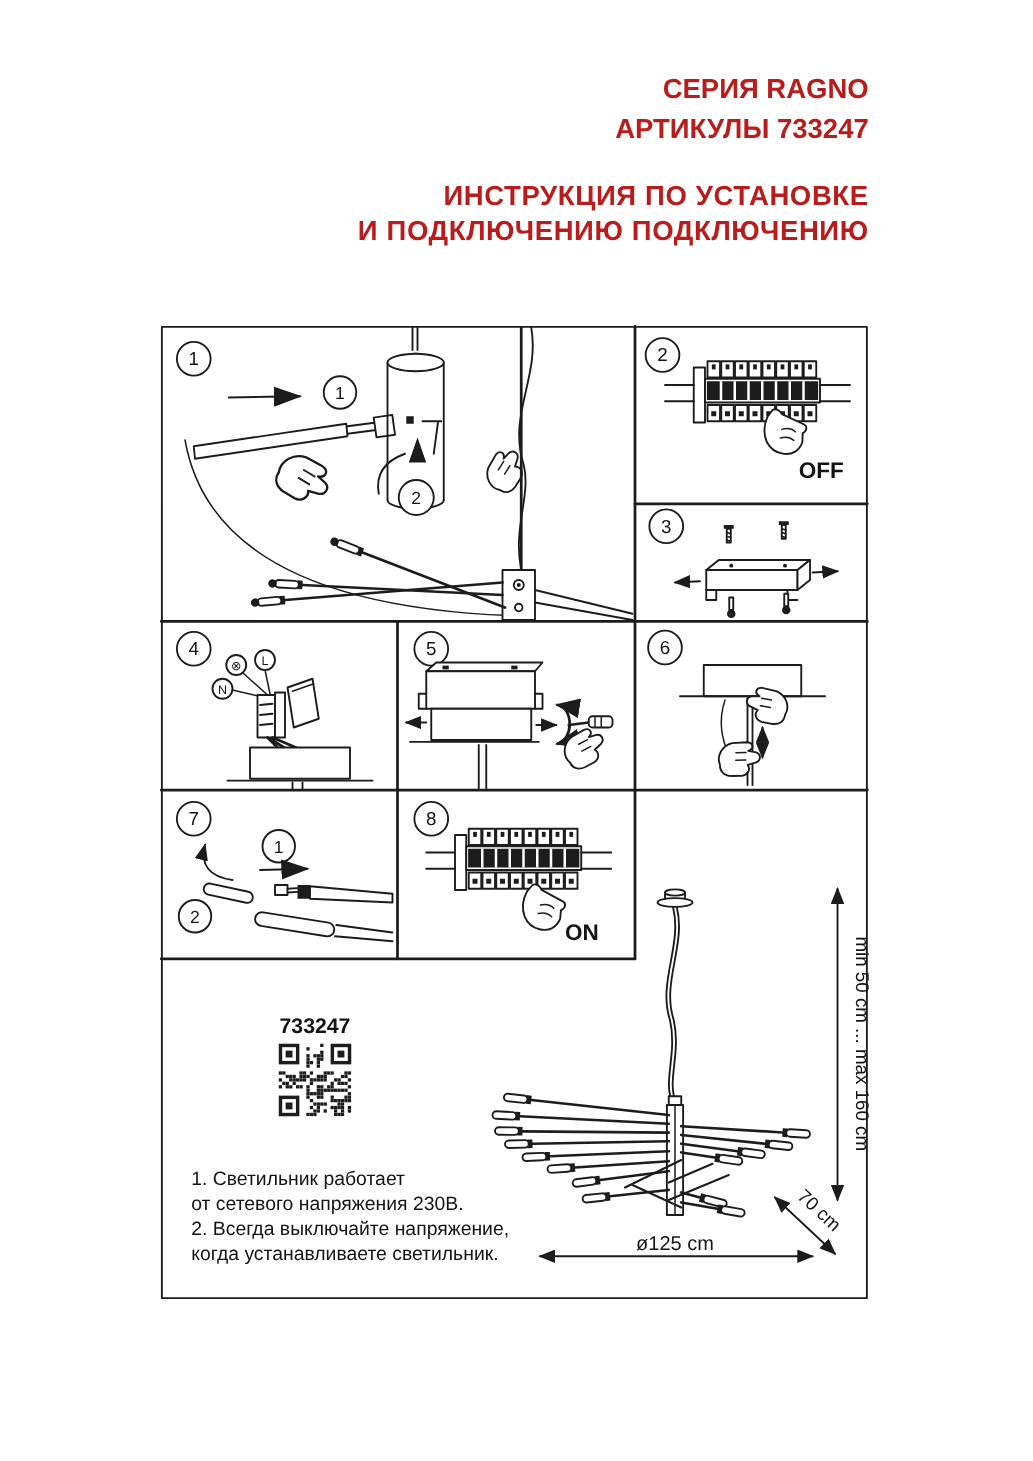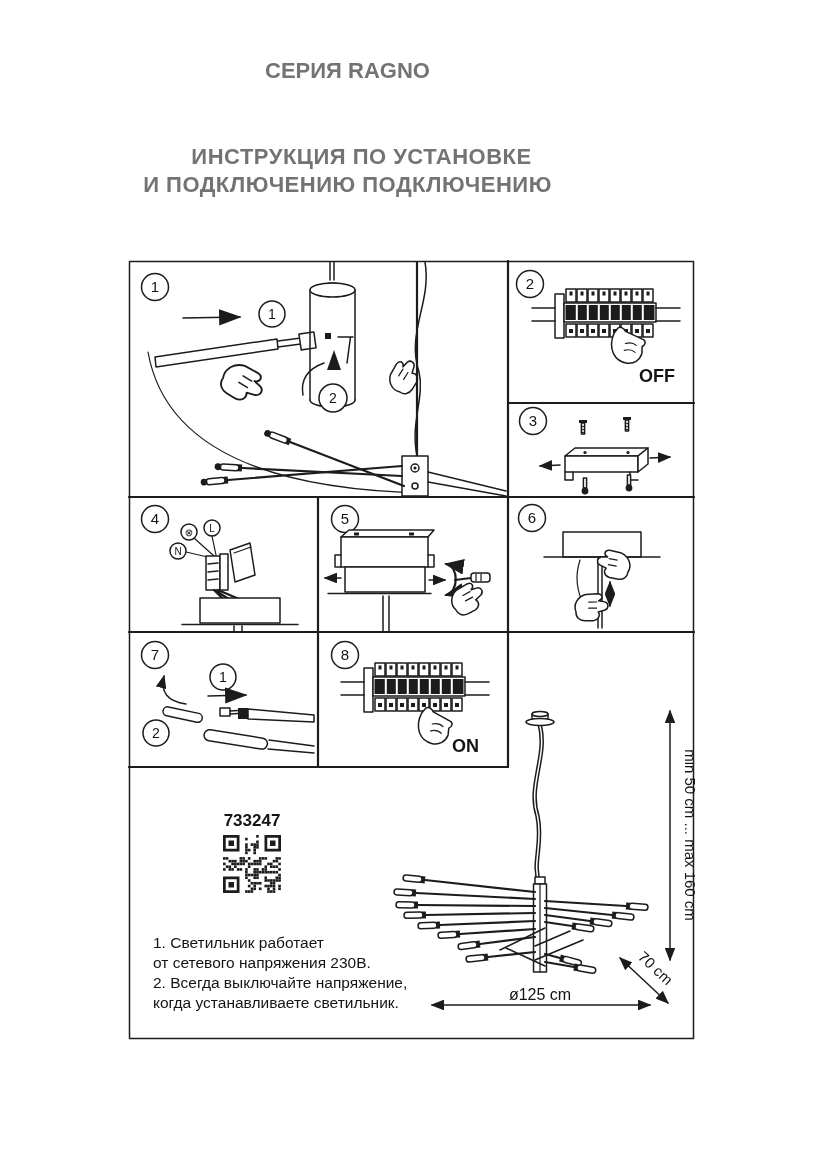--- a/index.html
+++ b/index.html
@@ -1,19 +1,19 @@
 <!DOCTYPE html>
 <html><head>
 <meta charset="utf-8">
 <style>
   html,body{margin:0;padding:0;background:#fff;}
   .page{position:relative;width:826px;height:1169px;background:#fff;overflow:hidden;
         font-family:"Liberation Sans",sans-serif;color:#141414;}
-  .hdr{position:absolute;left:0;right:131px;text-align:center;font-weight:700;
-       font-size:22px;line-height:26px;color:#737373;}
+  .hdr{position:absolute;left:0;right:131px;text-align:right;font-weight:700;
+       font-size:22px;line-height:26px;color:#b91c1c;}
   .ttl{letter-spacing:.5px;}
   
   .s{stroke:#1c1c1c;fill:none;stroke-width:1.5;stroke-linecap:round;stroke-linejoin:round;}
   .sw2{stroke-width:2.2;}
   .thin{stroke-width:1.2;}
   .f{fill:#1c1c1c;stroke:none;}
   .w{fill:#ffffff;}
   .t{font-family:"Liberation Sans",sans-serif;fill:#141414;}
   .badge-t{font-size:15px;}
   .step-t{font-size:14px;}
@@ -23,20 +23,21 @@
   .note-t{font-size:15.5px;}
   .dim-t{font-size:15px;}
   .dia-t{font-size:16px;}
 </style>
 </head>
 <body>
 
 <div class="page">
 
   <div class="hdr" style="top:58px;">СЕРИЯ RAGNO</div>
+  <div class="hdr" style="top:90px;">АРТИКУЛЫ 733247</div>
   <div class="hdr ttl" style="top:144px;padding-left:28px;">ИНСТРУКЦИЯ ПО УСТАНОВКЕ</div>
   <div class="hdr ttl" style="top:172px;">И ПОДКЛЮЧЕНИЮ ПОДКЛЮЧЕНИЮ</div>
 
   <svg width="567" height="780" viewBox="0 0 567 780" style="position:absolute;left:128px;top:260px;">
     <defs>
       <marker id="ar" viewBox="0 0 10 8" refX="9" refY="4" markerWidth="9" markerHeight="7.2" orient="auto-start-reverse">
         <path d="M0,0 L10,4 L0,8 Z" fill="#1c1c1c"></path>
       </marker>
       <marker id="arb" viewBox="0 0 14 10" refX="13" refY="5" markerWidth="15" markerHeight="11" orient="auto-start-reverse">
         <path d="M0,0 L14,5 L0,10 Z" fill="#1c1c1c"></path>

